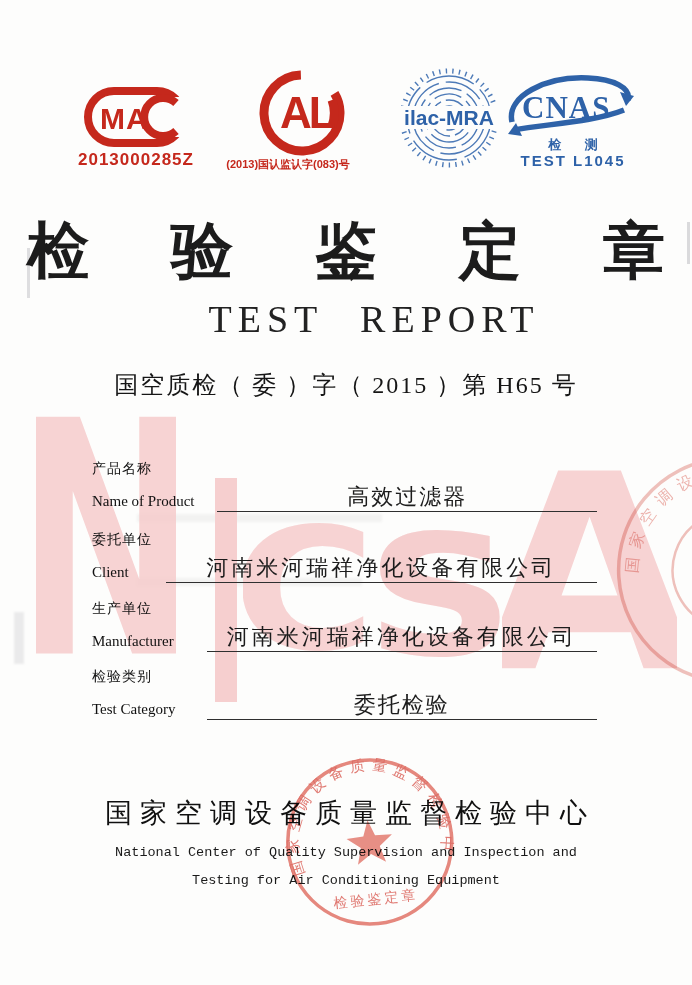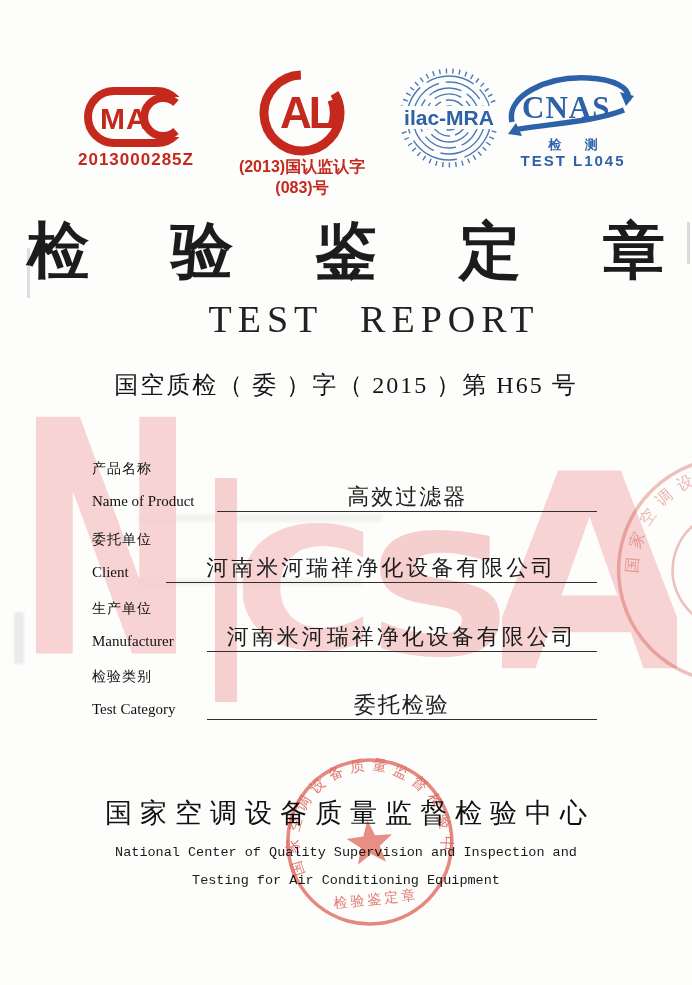--- a/index.html
+++ b/index.html
@@ -5,21 +5,21 @@
   html,body{margin:0;padding:0;background:#e9e9e9;}
   .page{
     position:relative;width:692px;height:985px;margin:0 auto;
     background:#fdfdfc;overflow:hidden;
     font-family:"Liberation Serif",serif;color:#1c1c1c;
   }
   
   .logo{position:absolute;}
   .logo-caption{position:absolute;font-family:"Liberation Sans",sans-serif;font-weight:bold;color:#c5281c;text-align:center;}
   .cma-num{left:78px;top:150px;width:115px;font-size:17px;letter-spacing:1px;}
-  .cal-cap{left:222px;top:157px;width:160px;font-size:16px;}
+  .cal-cap{left:208px;top:157px;width:160px;font-size:11px;}
   .cnas-jc{left:508px;top:136px;width:130px;font-size:13px;color:#2e62a8;letter-spacing:10px;text-indent:10px;text-align:center;font-weight:bold;}
   .cnas-code{left:508px;top:152px;width:130px;font-size:15px;color:#2e62a8;letter-spacing:2px;text-align:center;font-weight:bold;}
   
   .title-zh{position:absolute;top:215px;left:0;width:692px;text-align:center;
     font-family:"Liberation Sans",sans-serif;font-weight:900;font-size:62px;line-height:1.15;
     letter-spacing:82px;white-space:nowrap;}
   .title-zh span{margin-right:-82px;}
   .title-en{position:absolute;top:297px;left:0;width:692px;text-align:center;
     font-family:"Liberation Serif",serif;font-size:38px;letter-spacing:6px;word-spacing:22px;color:#222;padding-left:28px;}
   .report-no{position:absolute;top:369px;left:0;width:692px;text-align:center;

